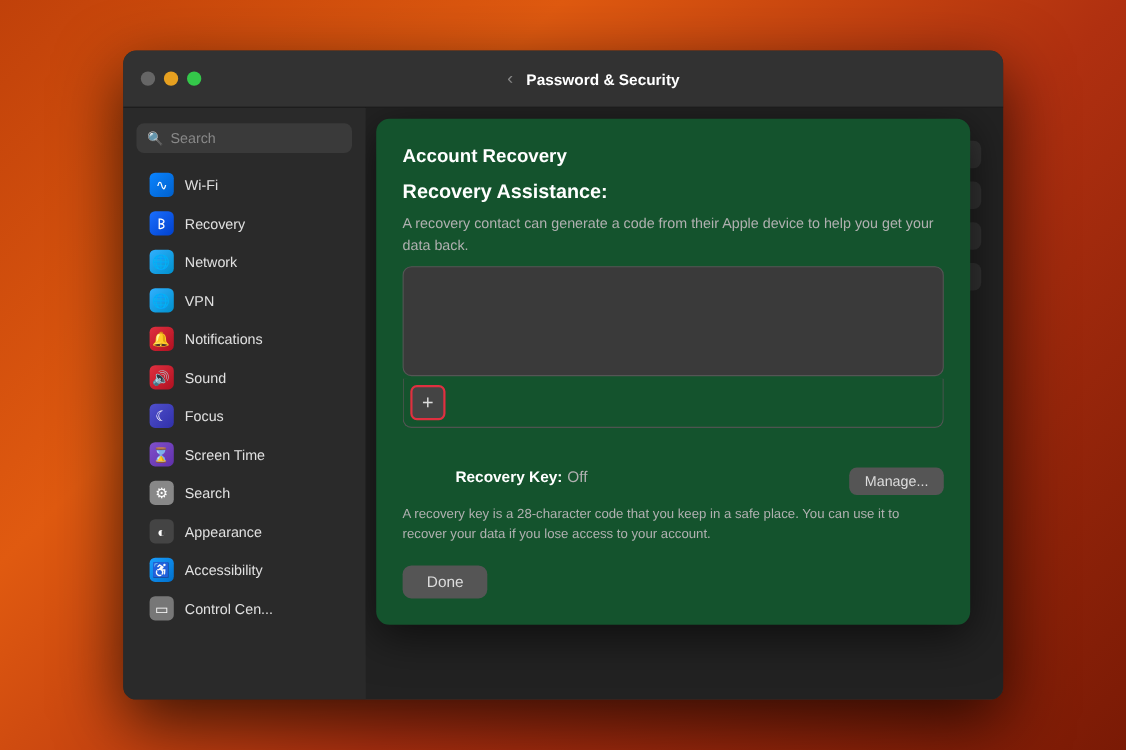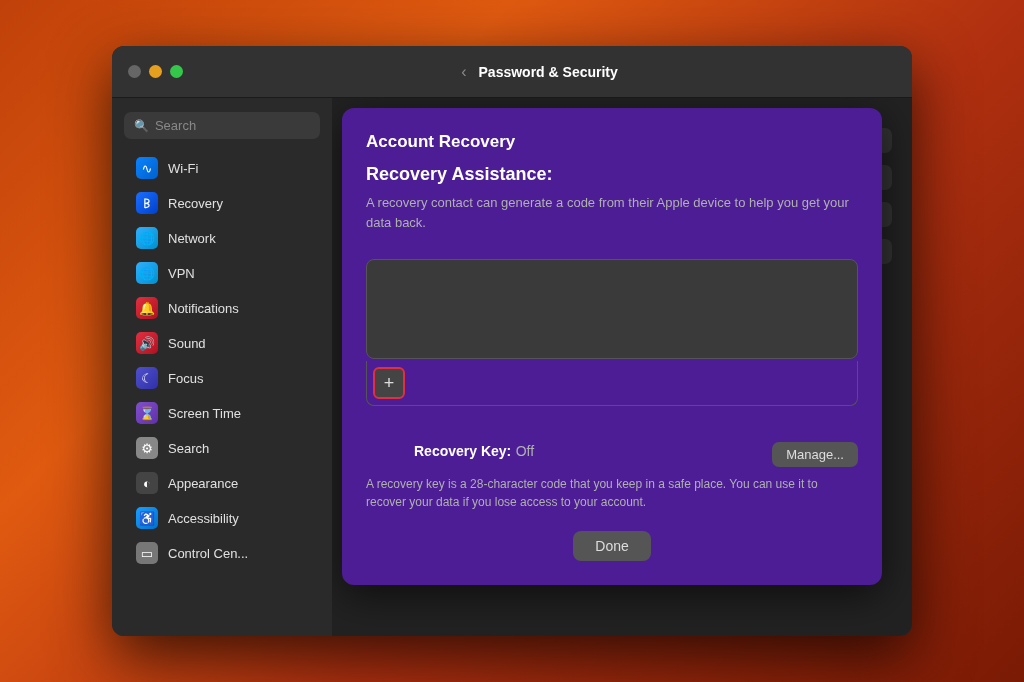--- a/index.html
+++ b/index.html
@@ -206,21 +206,21 @@
       top: 0; left: 0; right: 0; bottom: 0;
       background: rgba(0,0,0,0.4);
       display: flex;
       align-items: flex-start;
       justify-content: flex-start;
       padding: 10px;
       z-index: 10;
     }
 
     .modal {
-      background: #4c1d95;
+      background: #14532d;
       border-radius: 12px;
       width: 540px;
       max-height: 560px;
       overflow-y: auto;
       padding: 24px;
       box-shadow: 0 10px 40px rgba(0,0,0,0.6);
     }
 
     .modal-title {
       font-size: 17px;
@@ -240,21 +240,21 @@
       font-size: 18px;
       font-weight: 600;
       color: #ffffff;
       margin-bottom: 8px;
     }
 
     .section-text {
       font-size: 13px;
       color: #b0b0b0;
       line-height: 1.5;
-      margin-bottom: 27px;
+      margin-bottom: 10px;
     }
 
     .recovery-list-area {
       background: #3a3a3a;
       border-radius: 8px;
       min-height: 100px;
       margin-bottom: 2px;
       border: 1px solid #555;
     }
 
@@ -302,21 +302,21 @@
 
     .recovery-key-desc {
       font-size: 12px;
       color: #b0b0b0;
       line-height: 1.5;
       margin-bottom: 20px;
     }
 
     .modal-footer {
       display: flex;
-      justify-content: center;
+      justify-content: flex-start;
     }
 
     .done-btn {
       background: #555;
       border: none;
       border-radius: 8px;
       color: #ddd;
       padding: 7px 22px;
       font-size: 14px;
       font-weight: 500;

